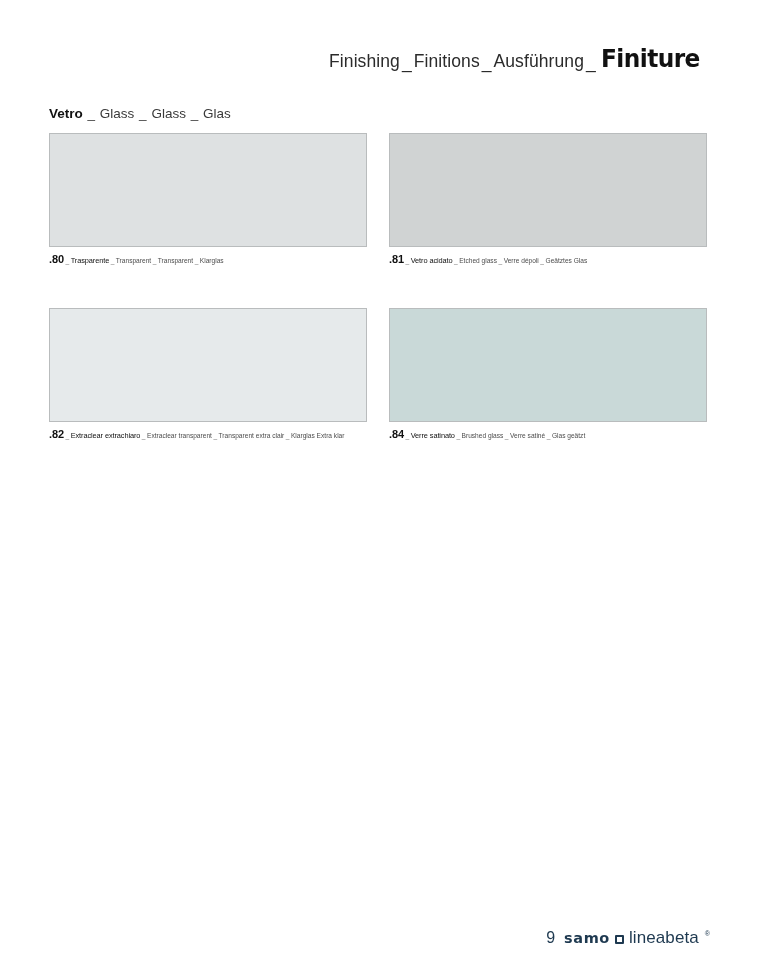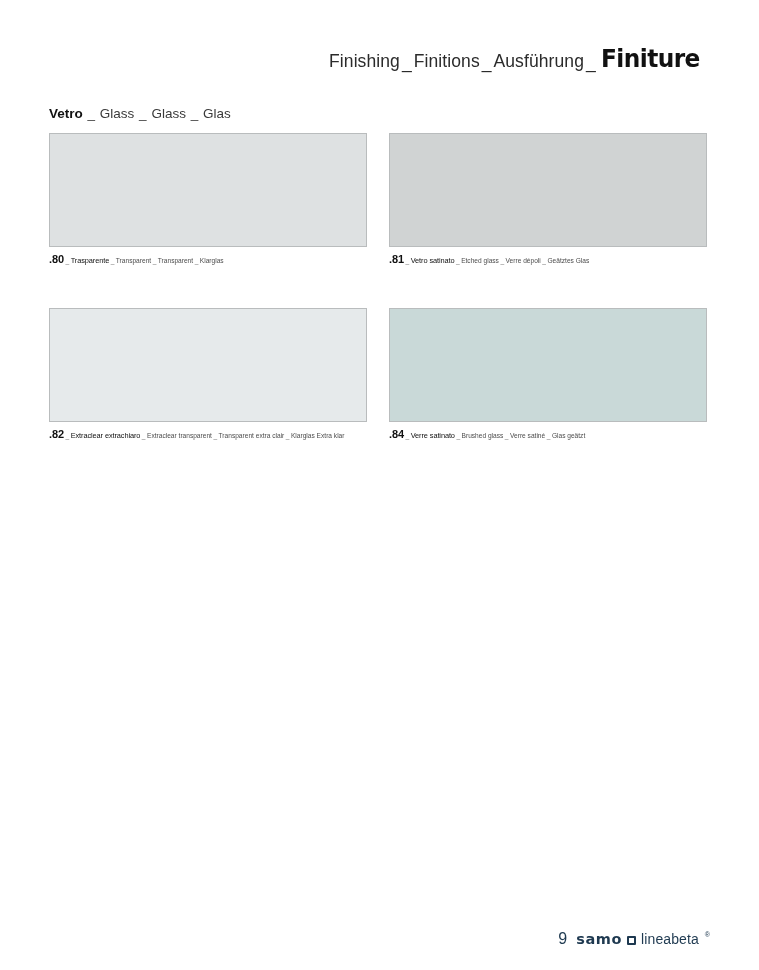--- a/index.html
+++ b/index.html
@@ -155,21 +155,21 @@
     width: 9px;
     height: 9px;
     border: 2px solid #1e3950;
     box-sizing: border-box;
     border-radius: 1px;
     display: inline-block;
     position: relative;
     top: 1px;
   }
   .brand-lineabeta {
-    font-size: 14px;
+    font-size: 17px;
     font-weight: 400;
     color: #1e3950;
     letter-spacing: 0.1px;
     text-align: right;
   }
   .brand-tm {
     font-size: 7px;
     color: #1e3950;
     position: relative;
     top: -5px;
@@ -206,21 +206,21 @@
     <div class="swatch-cell">
       <div class="swatch-chip" style="background-color: rgb(222, 225, 226); border-color: rgb(185, 188, 189);"></div>
       <div class="swatch-caption">
         <span class="cap-code">.80</span><span class="cap-sep">_</span><span class="cap-name">Trasparente</span><span class="cap-sep">_</span><span class="cap-tr">Transparent</span><span class="cap-sep">_</span><span class="cap-tr">Transparent</span><span class="cap-sep">_</span><span class="cap-tr">Klarglas</span>
       </div>
     </div>
 
     <div class="swatch-cell">
       <div class="swatch-chip" style="background-color: rgb(208, 211, 211); border-color: rgb(185, 188, 189);"></div>
       <div class="swatch-caption">
-        <span class="cap-code">.81</span><span class="cap-sep">_</span><span class="cap-name">Vetro satinato</span><span class="cap-sep">_</span><span class="cap-tr">Etched glass</span><span class="cap-sep">_</span><span class="cap-tr">Verre dépoli</span><span class="cap-sep">_</span><span class="cap-tr">Geätztes Glas</span>
+        <span class="cap-code">.81</span><span class="cap-sep">_</span><span class="cap-name">Vetro acidato</span><span class="cap-sep">_</span><span class="cap-tr">Etched glass</span><span class="cap-sep">_</span><span class="cap-tr">Verre dépoli</span><span class="cap-sep">_</span><span class="cap-tr">Geätztes Glas</span>
       </div>
     </div>
 
   </div>
 
   <div class="swatch-row">
 
     <div class="swatch-cell">
       <div class="swatch-chip" style="background-color: rgb(230, 234, 235); border-color: rgb(185, 188, 189);"></div>
       <div class="swatch-caption">

